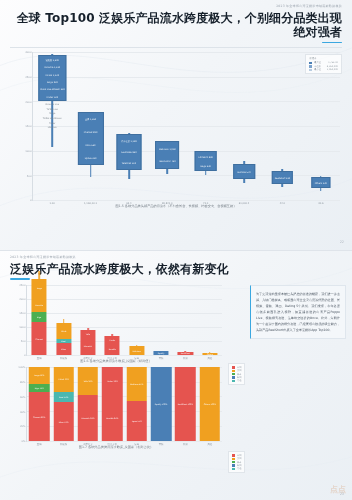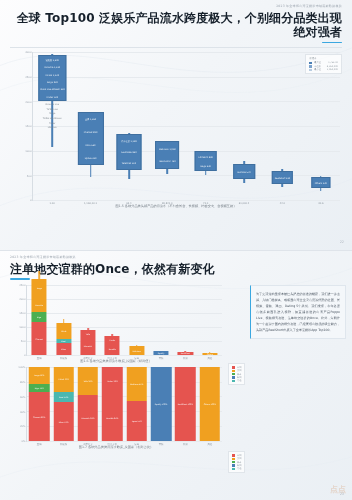--- a/index.html
+++ b/index.html
@@ -188,21 +188,21 @@
 </section>
 
 <section class="page">
   <svg class="swoosh" viewBox="0 0 352 250" preserveAspectRatio="none">
     <path d="M-10 30 C 90 -10, 210 80, 370 10" stroke="#e4ebf1" stroke-width=".6" fill="none"></path>
     <path d="M-10 230 C 110 180, 230 250, 370 200" stroke="#e4ebf1" stroke-width=".6" fill="none"></path>
   </svg>
 
   <div class="hdr" style="text-align:left;">
     <div class="eyebrow" style="text-align:left;">2023 年全球和出海泛娱乐市场最新数据概览</div>
-    <div class="h1 left">注单地交谊群的Once，依然有新变化</div>
+    <div class="h1 left">泛娱乐产品流水跨度极大，依然有新变化</div>
     <div class="accent"></div>
   </div>
 
   <div class="chartwrap" id="fig16wrap" style="margin:5px 0 0 8px;width:216px;">
     <div class="plot" id="fig16plot" style="height:70px;margin-left:18px;margin-right:2px;">
         <div class="gl" style="bottom: 0%;"></div>
         <div class="ytick" style="bottom: 0%; transform: translateY(50%);">0</div>
         <div class="gl" style="bottom: 20%;"></div>
         <div class="ytick" style="bottom: 20%; transform: translateY(50%);">500</div>
         <div class="gl" style="bottom: 40%;"></div>

